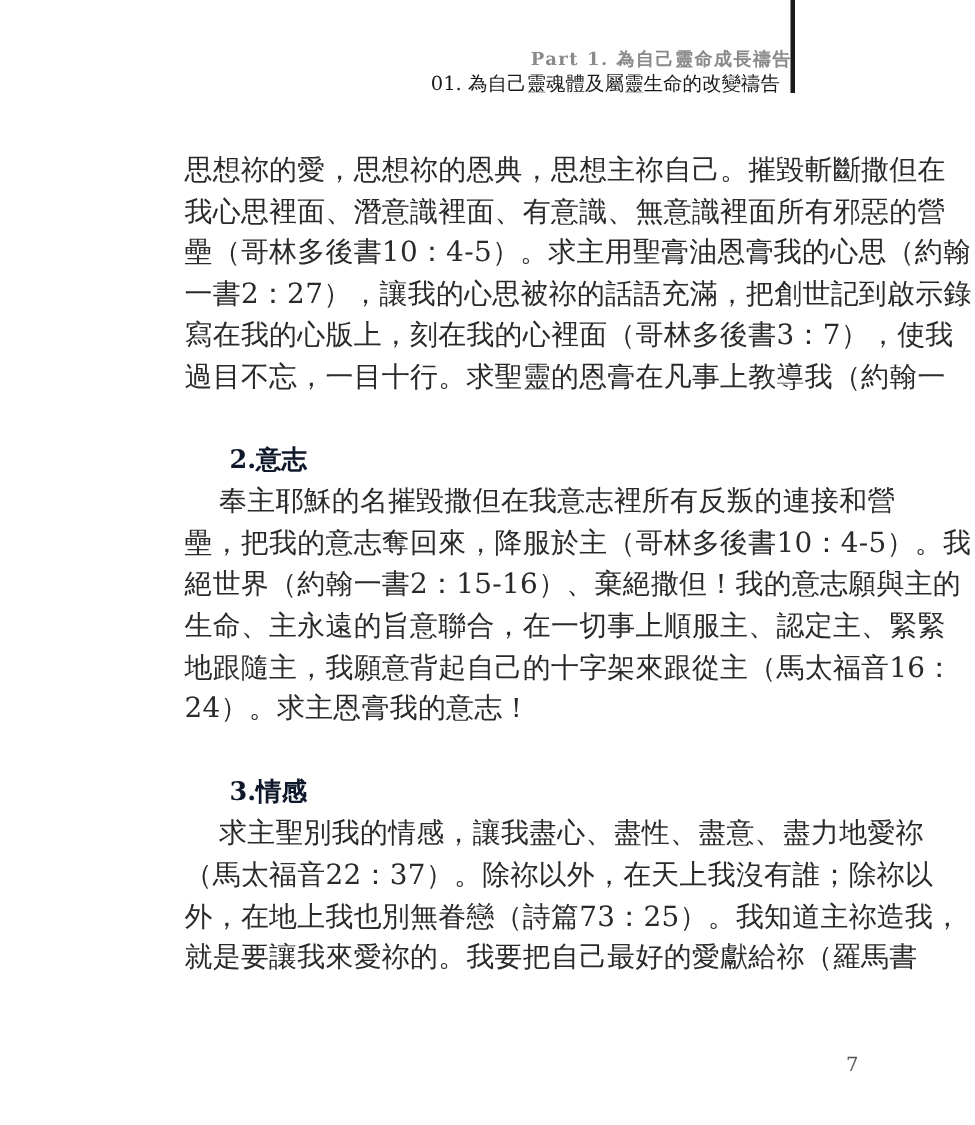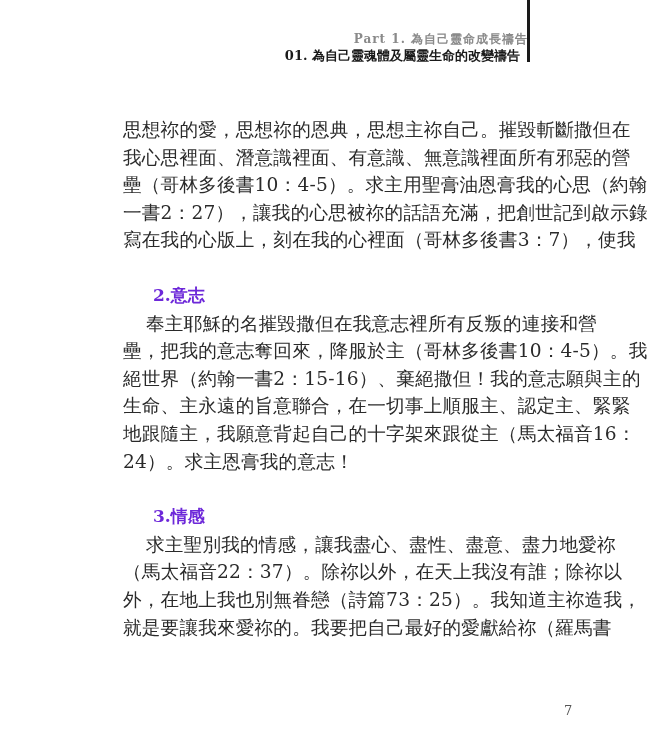--- a/index.html
+++ b/index.html
@@ -32,27 +32,27 @@
       letter-spacing: 1px;
       white-space: nowrap;
       font-weight: bold;
     }
     .header-chapter {
       position: absolute;
       right: 130px;
       top: 47px;
       font-size: 13px;
       color: #1a1a1a;
-      font-weight: bold;
+      font-weight: normal;
       white-space: nowrap;
     }
     .body-text {
       position: absolute;
       left: 123px;
-      top: 116px;
+      top: 100px;
       width: 410px;
     }
     .para {
       font-size: 18.6px;
       line-height: 27.6px;
       margin: 0;
       text-align: justify;
       letter-spacing: 0.2px;
     }
     .line {
@@ -63,21 +63,21 @@
     }
     .indent {
       padding-left: 23px;
     }
     .section-heading {
       font-size: 17px;
       font-weight: bold;
       line-height: 27.6px;
       margin: 0;
       padding-left: 30px;
-      color: #6d28d9;
+      color: #0f172a;
     }
     .gap {
       height: 28px;
     }
     .page-number {
       position: absolute;
       left: 564px;
       top: 703px;
       font-size: 13px;
       color: #555;
@@ -90,20 +90,21 @@
 <div class="header-part">Part 1. 為自己靈命成長禱告</div>
 <div class="header-chapter">01. 為自己靈魂體及屬靈生命的改變禱告</div>
 
 <div class="body-text">
   <p class="para">
     <span class="line">思想祢的愛，思想祢的恩典，思想主祢自己。摧毀斬斷撒但在</span>
     <span class="line">我心思裡面、潛意識裡面、有意識、無意識裡面所有邪惡的營</span>
     <span class="line">壘（哥林多後書10：4-5）。求主用聖膏油恩膏我的心思（約翰</span>
     <span class="line">一書2：27），讓我的心思被祢的話語充滿，把創世記到啟示錄</span>
     <span class="line">寫在我的心版上，刻在我的心裡面（哥林多後書3：7），使我</span>
+    <span class="line">過目不忘，一目十行。求聖靈的恩膏在凡事上教導我（約翰一</span>
   </p>
 
   <div class="gap"></div>
 
   <h3 class="section-heading">2.意志</h3>
   <p class="para">
     <span class="line indent">奉主耶穌的名摧毀撒但在我意志裡所有反叛的連接和營</span>
     <span class="line">壘，把我的意志奪回來，降服於主（哥林多後書10：4-5）。我</span>
     <span class="line">絕世界（約翰一書2：15-16）、棄絕撒但！我的意志願與主的</span>
     <span class="line">生命、主永遠的旨意聯合，在一切事上順服主、認定主、緊緊</span>

